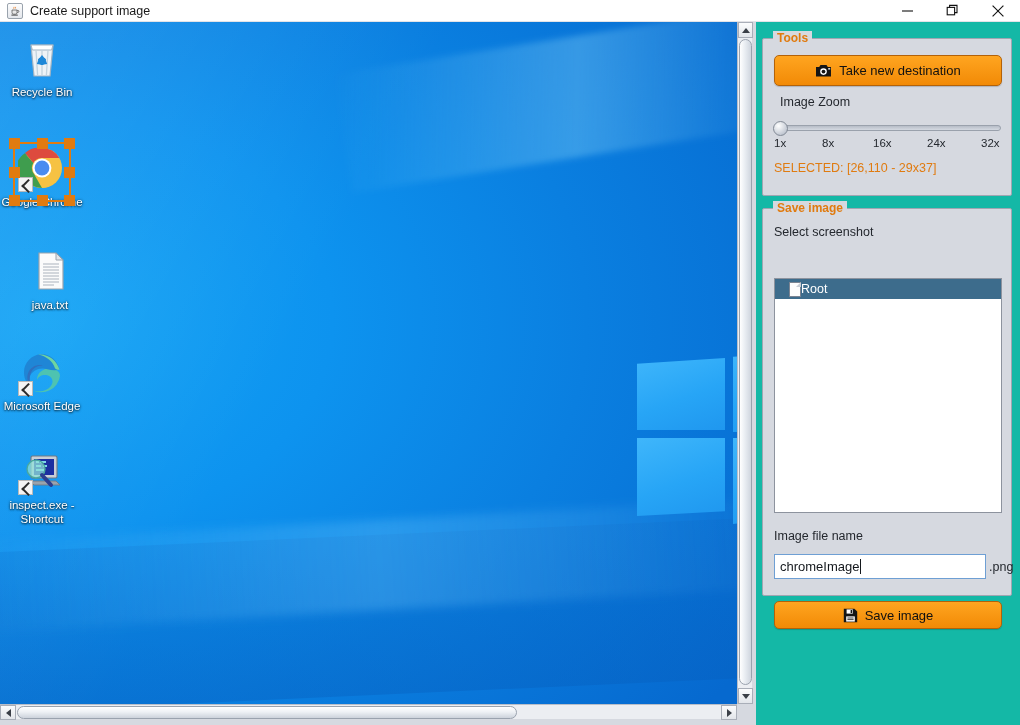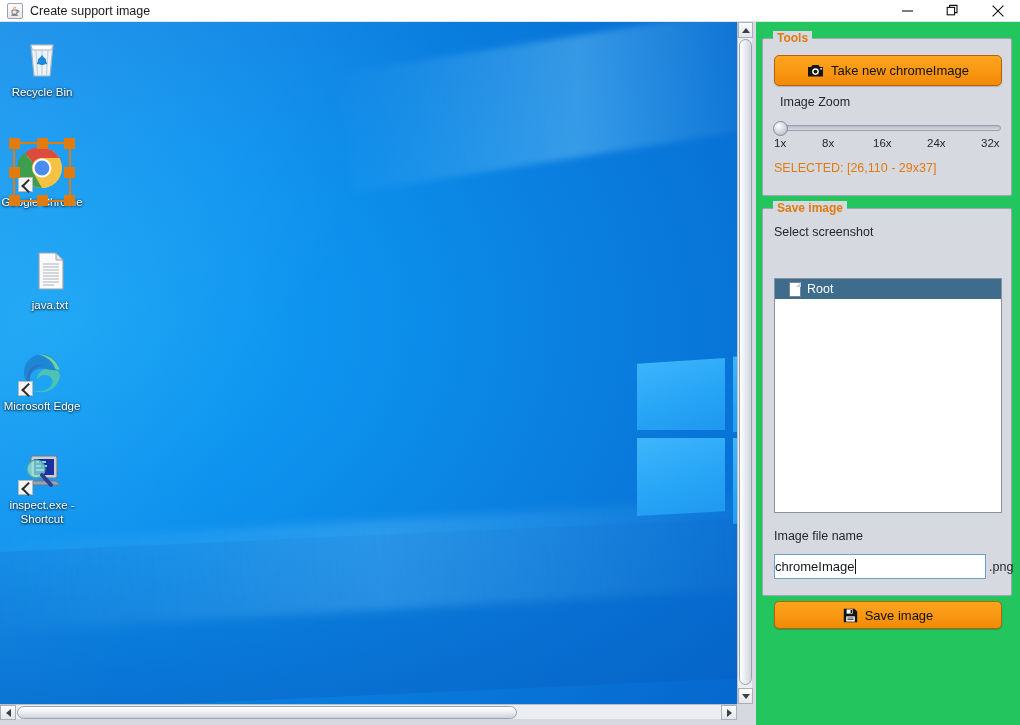--- a/index.html
+++ b/index.html
@@ -125,21 +125,21 @@
   .sb-thumb.horiz{
     background:linear-gradient(180deg,#ffffff 0%,#eef1f5 45%,#ccd2db 100%);
   }
   .tri{width:0;height:0;}
   .tri.up{border-left:4px solid transparent;border-right:4px solid transparent;border-bottom:5px solid #3a3f47;}
   .tri.down{border-left:4px solid transparent;border-right:4px solid transparent;border-top:5px solid #3a3f47;}
   .tri.left{border-top:4px solid transparent;border-bottom:4px solid transparent;border-right:5px solid #3a3f47;}
   .tri.right{border-top:4px solid transparent;border-bottom:4px solid transparent;border-left:5px solid #3a3f47;}
 
   
-  .side{position:absolute;left:756px;top:22px;width:264px;height:703px;background:#22c55e;}
+  .side{position:absolute;left:756px;top:22px;width:264px;height:703px;background:#14b8a6;}
   .group{
     position:absolute;left:6px;width:250px;
     border:1px solid #9fa6b2;border-radius:2px;box-sizing:border-box;
     background:#d6d9e0;
   }
   .group-title{
     position:absolute;top:-8px;left:10px;padding:0 4px;background:#d6d9e0;
     font-size:12px;font-weight:bold;color:#e07b10;white-space:nowrap;
   }
   #grp-tools{top:16px;height:158px;}
@@ -176,36 +176,36 @@
     display:flex;align-items:center;justify-content:center;box-sizing:border-box;
   }
   .carrow .tri.down{border-top-color:#16181c;border-left-width:5px;border-right-width:5px;border-top-width:6px;}
 
   .treebox{
     position:absolute;background:#ffffff;
     border:1px solid #8d939e;box-sizing:border-box;
     box-shadow:inset 1px 1px 0 #ffffff;
   }
   .tree-row{
-    display:flex;align-items:center;gap:6px;height:20px;
+    display:flex;align-items:center;gap:0;height:20px;
     background:#3d6c8c;color:#ffffff;font-size:12.5px;padding-left:14px;
   }
   .doc-ico{
     position:relative;width:12px;height:15px;background:#fdfdfd;
     border:1px solid #7b8492;box-sizing:border-box;flex:none;
   }
   .doc-ico:after{
     content:"";position:absolute;right:-1px;top:-1px;border-width:0 0 5px 5px;
     border-style:solid;border-color:transparent transparent #c9ced6 transparent;
   }
 
   .textfield{
     position:absolute;height:25px;background:#ffffff;
     border:1px solid #6e9fd4;box-sizing:border-box;
-    display:flex;align-items:center;
+    display:flex;align-items:center;padding-left:5px;
     font-size:13px;color:#14181d;
   }
   .caret{display:inline-block;width:1px;height:15px;background:#14181d;margin-left:1px;}
   .ext{position:absolute;font-size:12.5px;color:#24282e;}
 </style>
 </head>
 <body>
 
 <div class="app">
 
@@ -375,21 +375,21 @@
     <div class="group" id="grp-tools">
       <div class="group-title">Tools</div>
 
       <div class="obtn" style="left:11px;top:16px;width:228px;height:31px;">
         <svg width="17" height="15" viewBox="0 0 17 15">
           <path d="M1 4h3.2l1.3-1.9h6l1.3 1.9H16v9.4H1z" fill="#151515"></path>
           <circle cx="8.5" cy="8.6" r="3.3" fill="#ffffff"></circle>
           <circle cx="8.5" cy="8.6" r="1.9" fill="#151515"></circle>
           <rect x="13.2" y="5.2" width="2" height="1.3" fill="#ffffff"></rect>
         </svg>
-        <span>Take new chromeImage</span>
+        <span>Take new destination</span>
       </div>
 
       <div class="lbl" style="left:17px;top:56px;">Image Zoom</div>
 
       <div class="slider-track" style="left:12px;top:86px;width:226px;"></div>
       <div class="slider-knob" style="left:10px;top:82px;"></div>
 
       <div class="tick" style="left:11px;top:98px;">1x</div>
       <div class="tick" style="left:59px;top:98px;">8x</div>
       <div class="tick" style="left:110px;top:98px;">16x</div>

